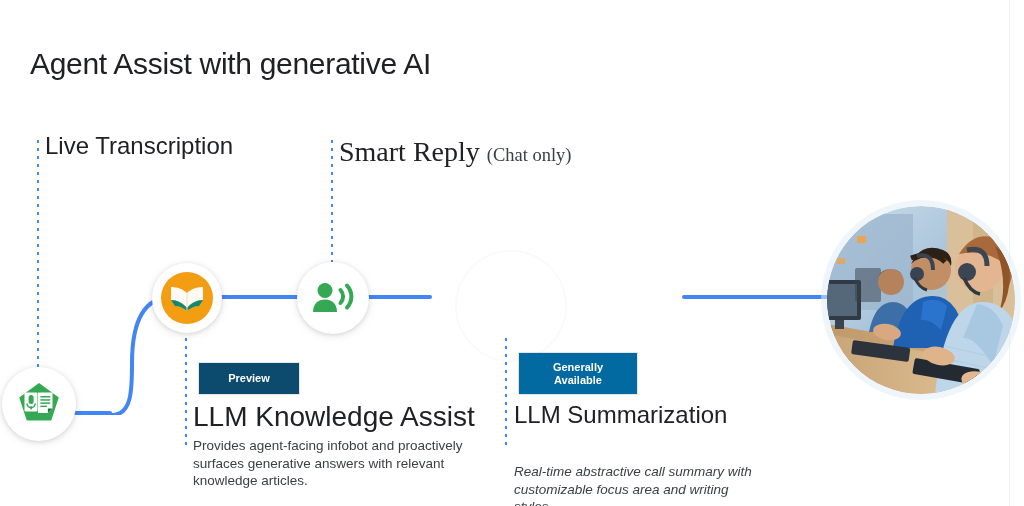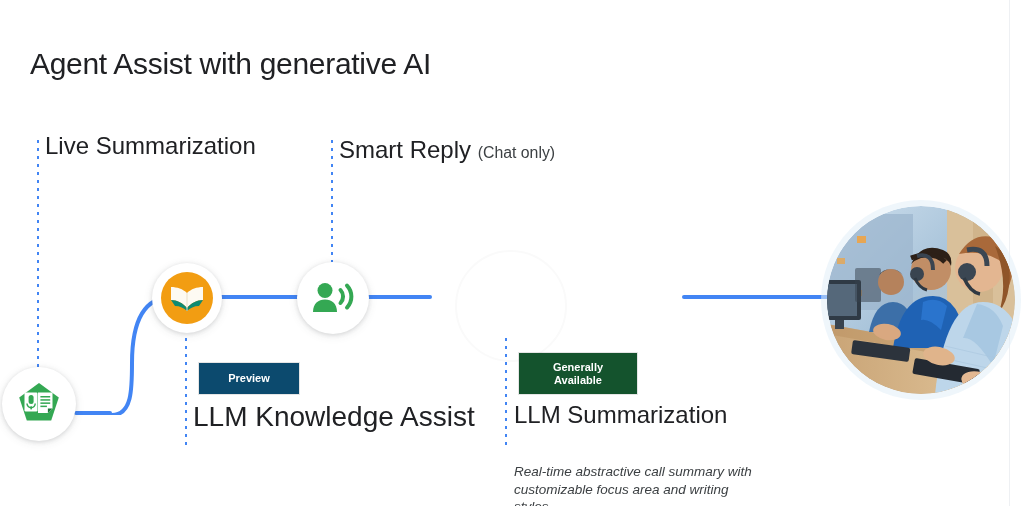--- a/index.html
+++ b/index.html
@@ -164,21 +164,22 @@
   }
   #body-live {
     left: 45px;
     top: 166px;
     width: 210px;
   }
 
   #head-smart {
     left: 339px;
     top: 136px;
-    font-size: 24px;
+    font-size: 28px;
+    font-family: Liberation Serif, serif;
   }
   #body-smart {
     left: 339px;
     top: 172px;
     width: 230px;
   }
 
   #head-kb {
     left: 193px;
     top: 401px;
@@ -220,21 +221,21 @@
     top: 363px;
     width: 100px;
     height: 31px;
     background: #0c4a6e;
   }
   #badge-ga {
     left: 519px;
     top: 353px;
     width: 118px;
     height: 41px;
-    background: #14532d;
+    background: #0369a1;
     white-space: pre-line;
   }
 </style>
 </head>
 <body>
 
 <div id="slide">
 
   <div class="slide-edge"></div>
 
@@ -363,32 +364,33 @@
         <rect x="26" y="134" width="58" height="14" rx="2" fill="#2c333c" transform="rotate(8 26 134)"></rect>
         <rect x="88" y="152" width="66" height="16" rx="2" fill="#242a32" transform="rotate(10 88 152)"></rect>
         <ellipse cx="60" cy="126" rx="14" ry="8" fill="#d9a880" transform="rotate(10 60 126)"></ellipse>
         <ellipse cx="112" cy="150" rx="16" ry="9" fill="#e0b48b" transform="rotate(12 112 150)"></ellipse>
         <ellipse cx="152" cy="176" rx="18" ry="10" fill="#e3b892" transform="rotate(14 152 176)"></ellipse>
       </g>
     </svg>
   </div>
 
   <div class="feature-head" id="head-live">
-    <span>Live Summarization</span>
+    <span>Live Transcription</span>
   </div>
 
   <div class="feature-head" id="head-smart">
     <span>Smart Reply</span>
     <span class="sub">(Chat only)</span>
   </div>
 
   <div class="badge" id="badge-preview">Preview</div>
   <div class="feature-head" id="head-kb">
     <span>LLM Knowledge Assist</span>
   </div>
+  <div class="feature-body" id="body-kb">Provides agent-facing infobot and proactively surfaces generative answers with relevant knowledge articles.</div>
 
   <div class="badge" id="badge-ga">Generally
 Available</div>
   <div class="feature-head" id="head-sum">
     <span>LLM Summarization</span>
   </div>
   <div class="feature-body" id="body-sum">Real-time abstractive call summary with customizable focus area and writing styles</div>
 
 </div>
 

